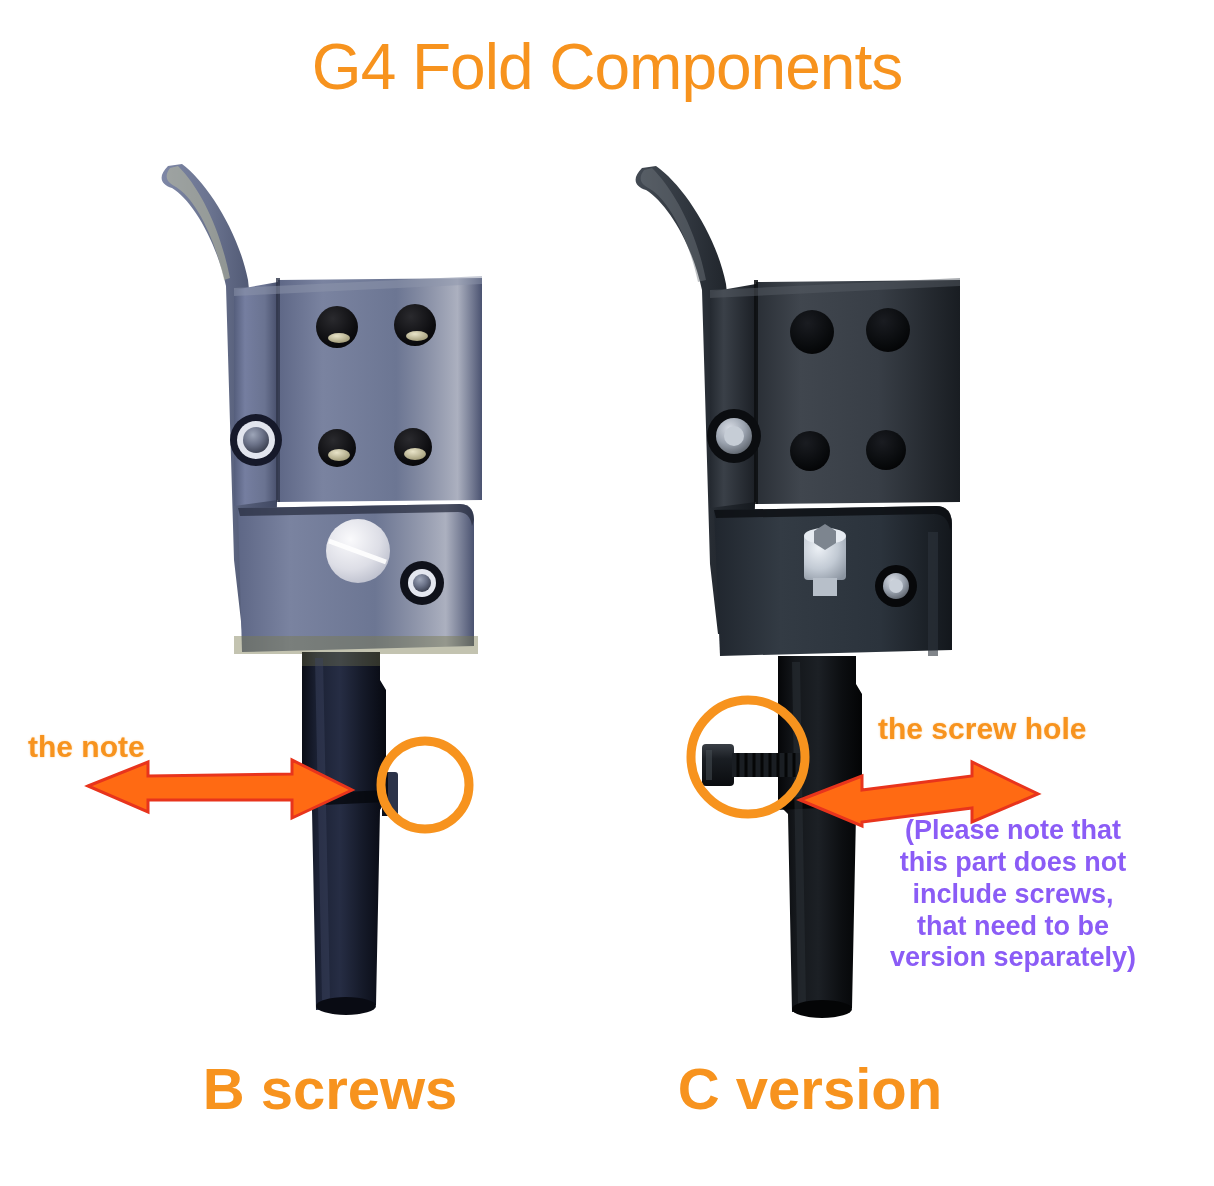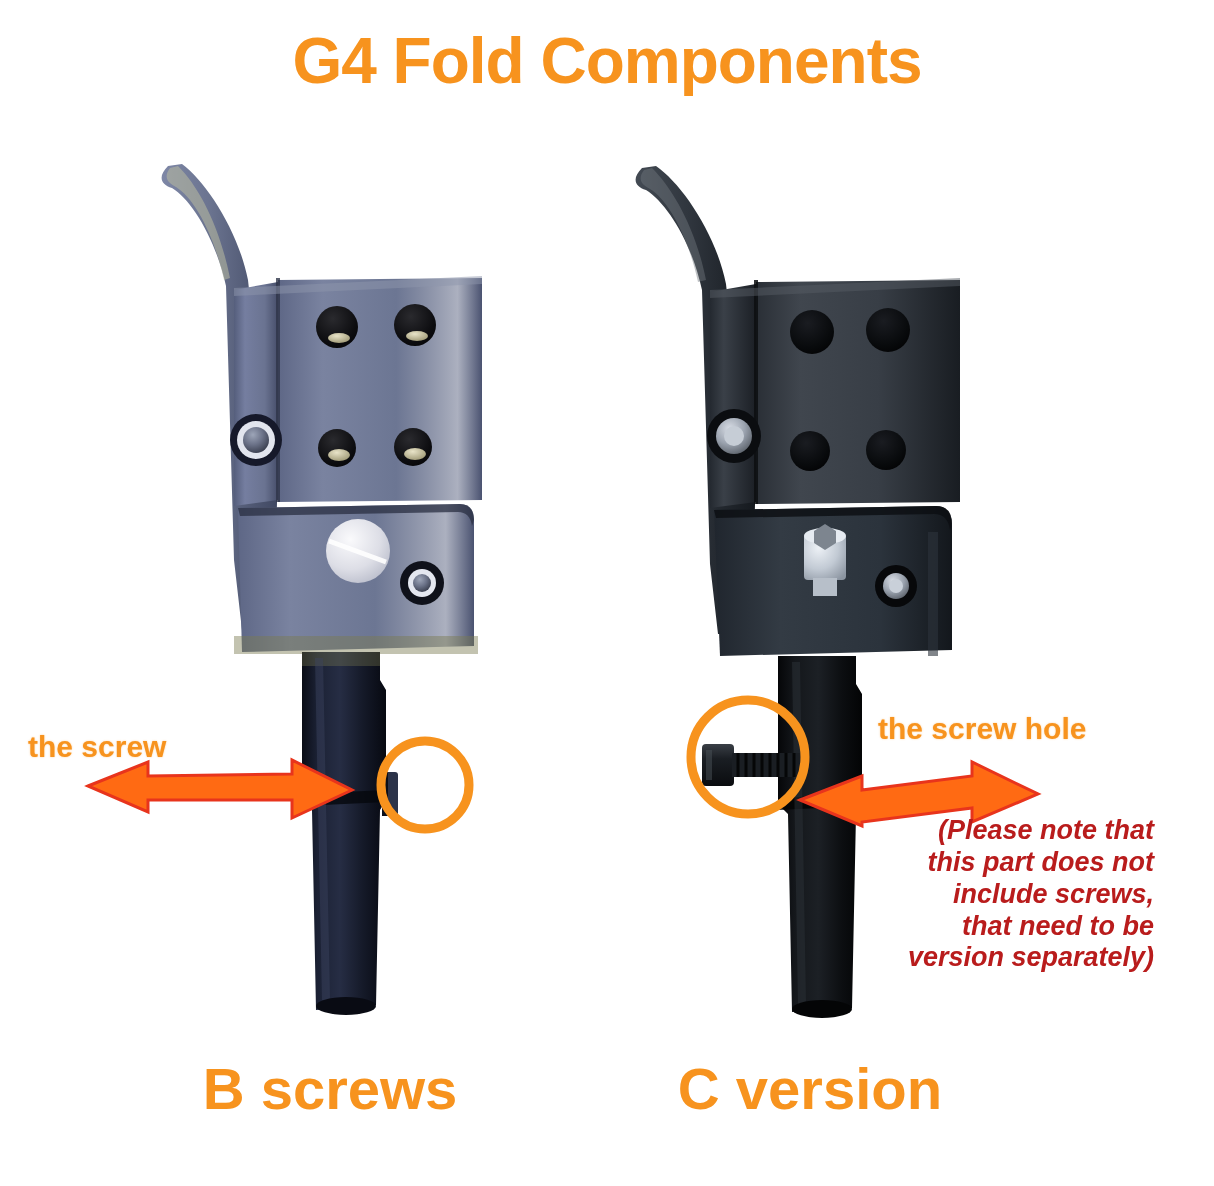--- a/index.html
+++ b/index.html
@@ -16,25 +16,25 @@
     width: 1214px;
     height: 1186px;
     background: #ffffff;
     overflow: hidden;
   }
 
   
   .title {
     position: absolute;
     left: 0;
-    top: 28px;
+    top: 34px;
     width: 1214px;
     text-align: center;
     font-size: 64px;
-    font-weight: bold;
+    font-weight: normal;
     color: #F7931E;
     letter-spacing: -1px;
     line-height: 1.05;
     white-space: nowrap;
   }
 
   
   .product {
     position: absolute;
     top: 160px;
@@ -67,26 +67,25 @@
     text-shadow: 0 0 2px rgba(247,147,30,.45);
   }
   #bump-label { left: 28px; top: 730px; }
   #screw-label { left: 878px; top: 712px; }
 
   .note-block {
     position: absolute;
     left: 872px;
     top: 815px;
     width: 282px;
-    text-align: right;
+    text-align: center;
     font-size: 27px;
     font-weight: bold;
-    color: #b91c1c;
+    color: #8b5cf6;
     line-height: 1.18;
-    font-style: italic;
   }
 
   .svg-layer {
     position: absolute;
     left: 0; top: 0;
     width: 1214px;
     height: 1186px;
     pointer-events: none;
   }
 </style>
@@ -316,21 +315,21 @@
       <polygon points="88,786 148,762 148,776 292,774 292,760 352,790 292,818 292,800 148,800 148,812" fill="#FF6A13" stroke="#E8341C" stroke-width="3"></polygon>
     </g>
 
     <circle cx="748" cy="757" r="57" fill="none" stroke="#F7931E" stroke-width="9"></circle>
 
     <g>
       <polygon points="800,800 862,776 862,790 972,776 972,762 1038,794 972,822 972,808 862,822 862,826" fill="#FF6A13" stroke="#E8341C" stroke-width="3"></polygon>
     </g>
   </svg>
 
-  <div class="anno-text" id="bump-label">the screw</div>
+  <div class="anno-text" id="bump-label">the note</div>
 
   <div class="anno-text" id="screw-label">the screw hole</div>
 
   <div class="note-block">
     <div>(Please note that</div>
     <div>this part does not</div>
     <div>include screws,</div>
     <div>that need to be</div>
     <div>version separately)</div>
   </div>

